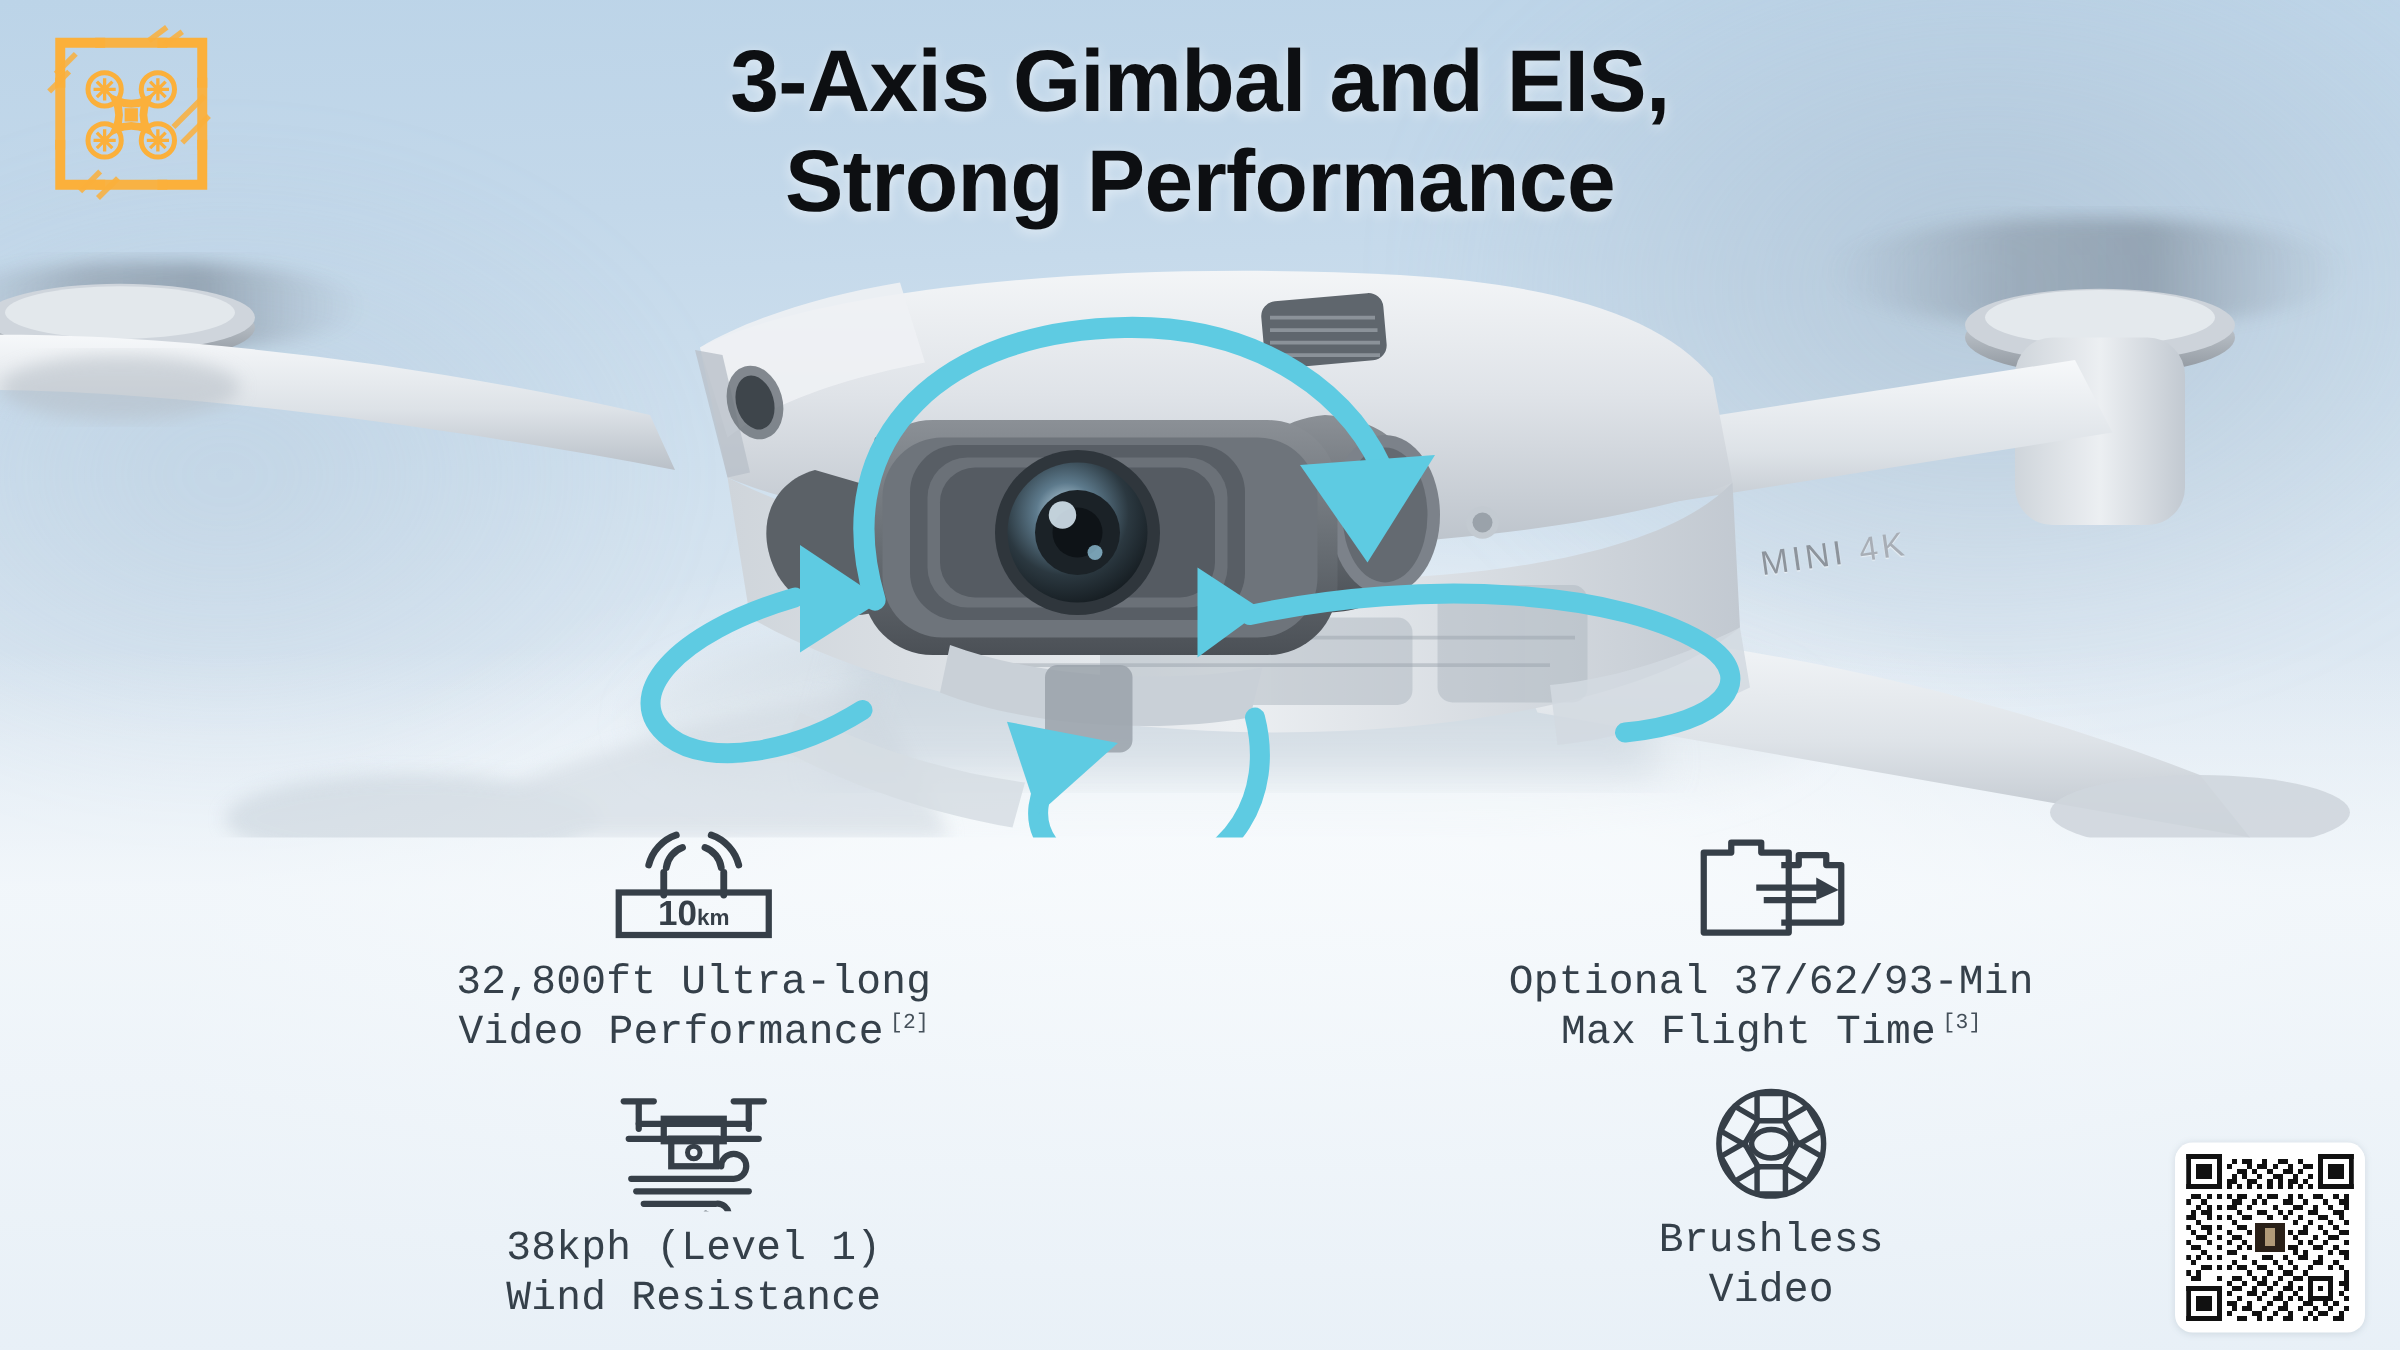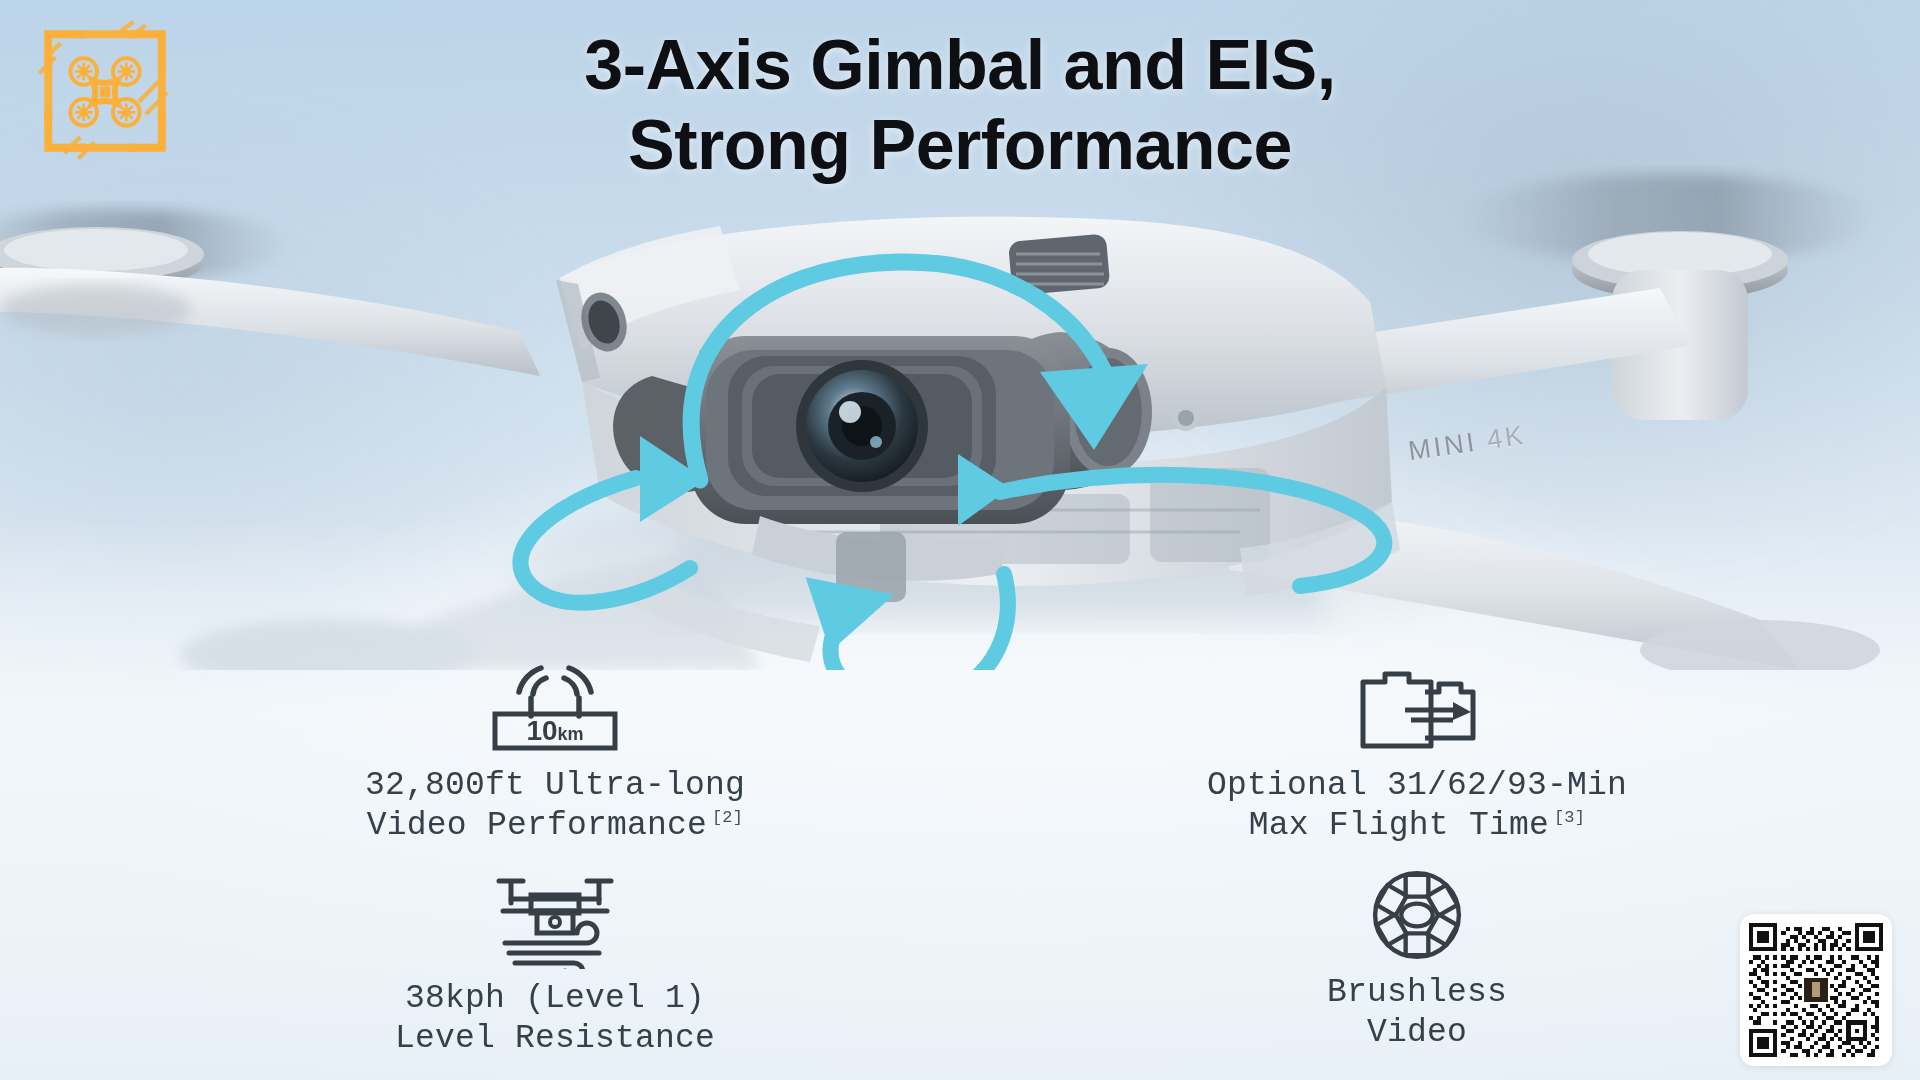--- a/index.html
+++ b/index.html
@@ -344,21 +344,21 @@
         <g fill="none" stroke="#363f48" stroke-width="5" stroke-linejoin="round">
           <path d="M22 22 H44 V14 H68 V22 H90 V86 H22 Z"></path>
           <path d="M84 32 H98 V24 H120 V32 H132 V78 H84"></path>
           <path d="M64 50 H116"></path>
           <path d="M70 60 H112"></path>
         </g>
         <polygon points="112,42 130,52 112,60" fill="#363f48"></polygon>
       </svg>
     </div>
     <div class="flabel">
-      <span>Optional 31/62/93-Min</span><br>
+      <span>Optional 37/62/93-Min</span><br>
       <span>Max Flight Time</span><sup>[3]</sup>
     </div>
   </div>
 
   <div class="feature" id="feature-wind">
     <div class="ficon">
       <svg width="172" height="96" viewBox="0 0 172 96" xmlns="http://www.w3.org/2000/svg">
         <g fill="none" stroke="#363f48" stroke-width="5" stroke-linecap="round">
           <path d="M30 8 H54"></path>
             <path d="M118 8 H142"></path>
@@ -372,21 +372,21 @@
         <circle cx="86" cy="49" r="5" fill="none" stroke="#363f48" stroke-width="4"></circle>
         <g fill="none" stroke="#363f48" stroke-width="5" stroke-linecap="round">
           <path d="M36 70 H118 A10 10 0 1 0 108 60"></path>
           <path d="M40 80 H130"></path>
           <path d="M46 90 H104 A9 9 0 1 1 96 98"></path>
         </g>
       </svg>
     </div>
     <div class="flabel">
       <span>38kph (Level 1)</span><br>
-      <span>Level Resistance</span>
+      <span>Wind Resistance</span>
     </div>
   </div>
 
   <div class="feature" id="feature-motors">
     <div class="ficon">
       <svg width="110" height="96" viewBox="0 0 110 110" xmlns="http://www.w3.org/2000/svg">
         <circle cx="55" cy="55" r="48" fill="none" stroke="#363f48" stroke-width="5"></circle>
         <ellipse cx="55" cy="55" rx="18" ry="13" fill="none" stroke="#363f48" stroke-width="5"></ellipse>
         <g fill="none" stroke="#363f48" stroke-width="5" stroke-linejoin="round">
           <path d="M42 9 H68 V34 H42 Z"></path>

